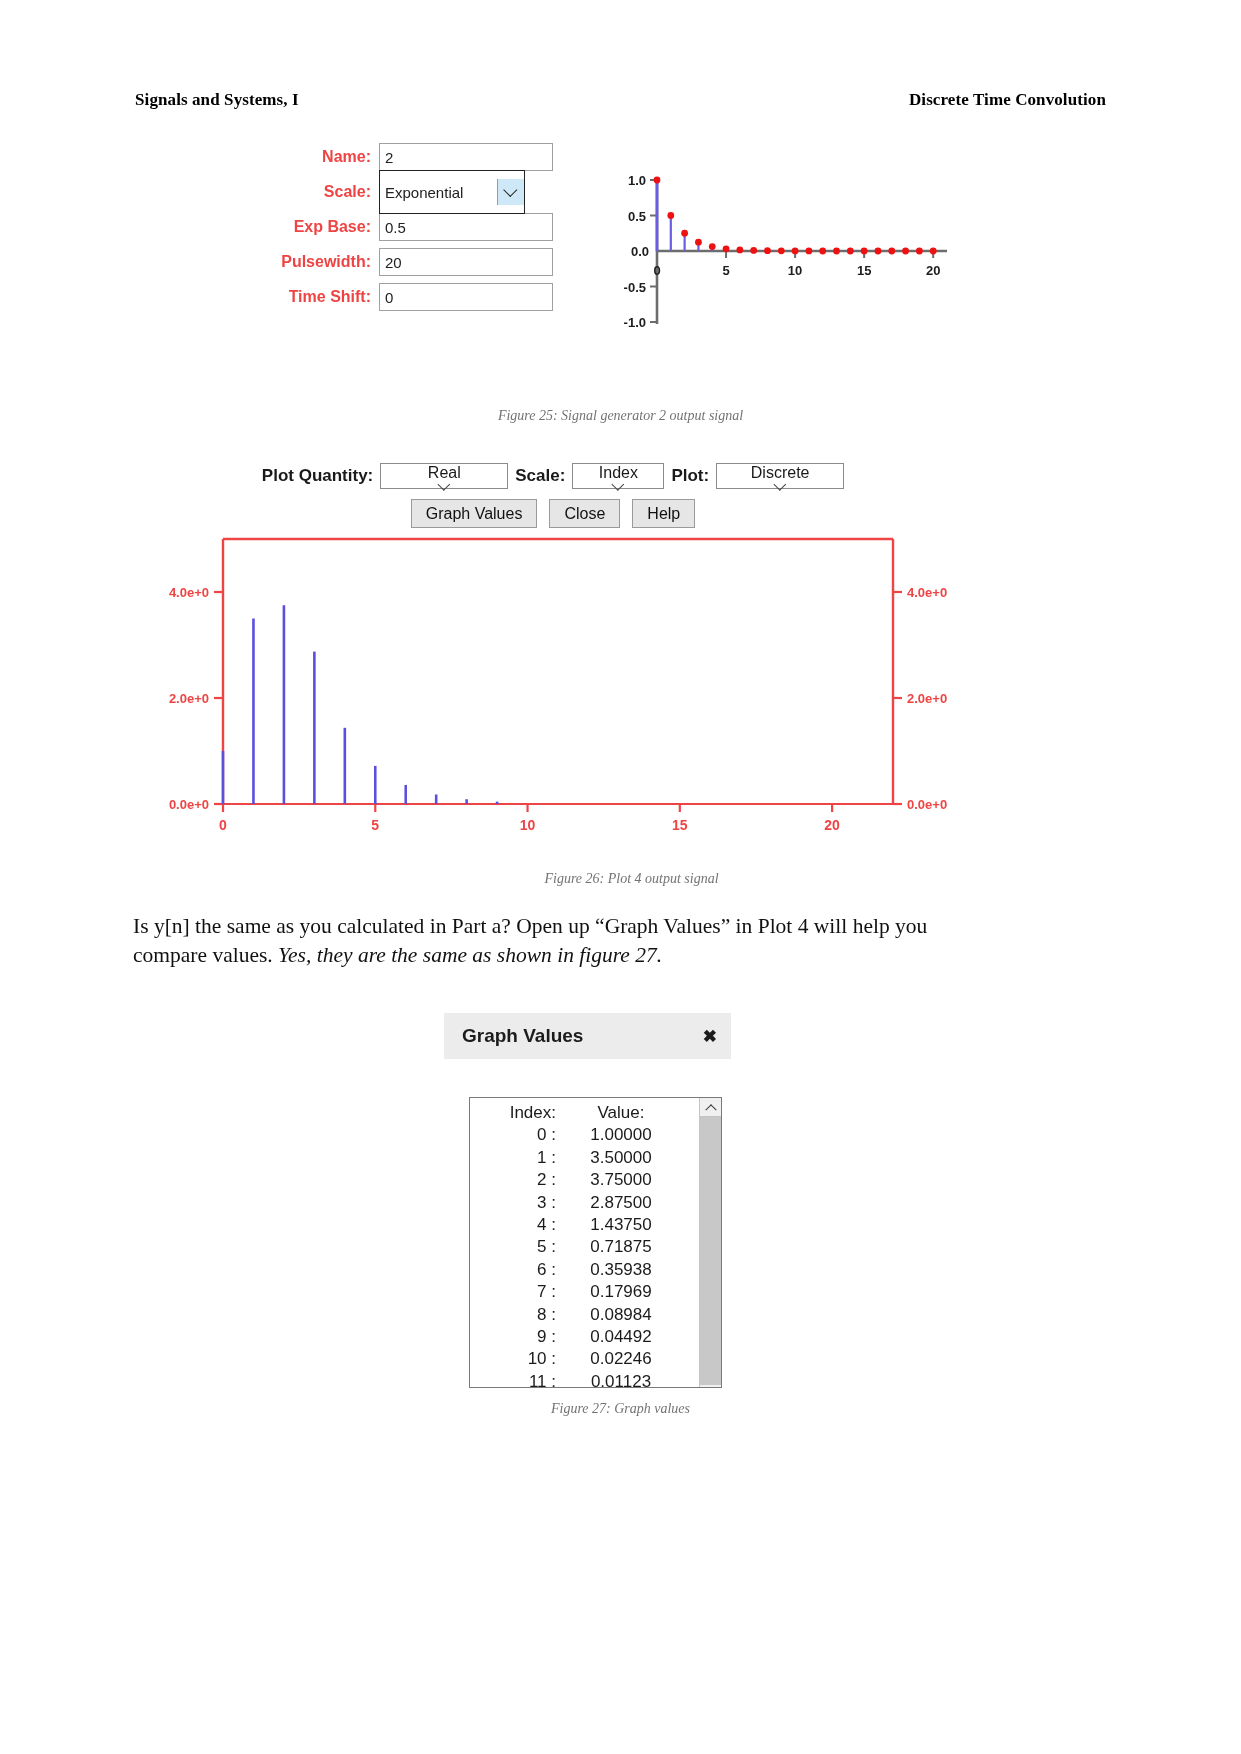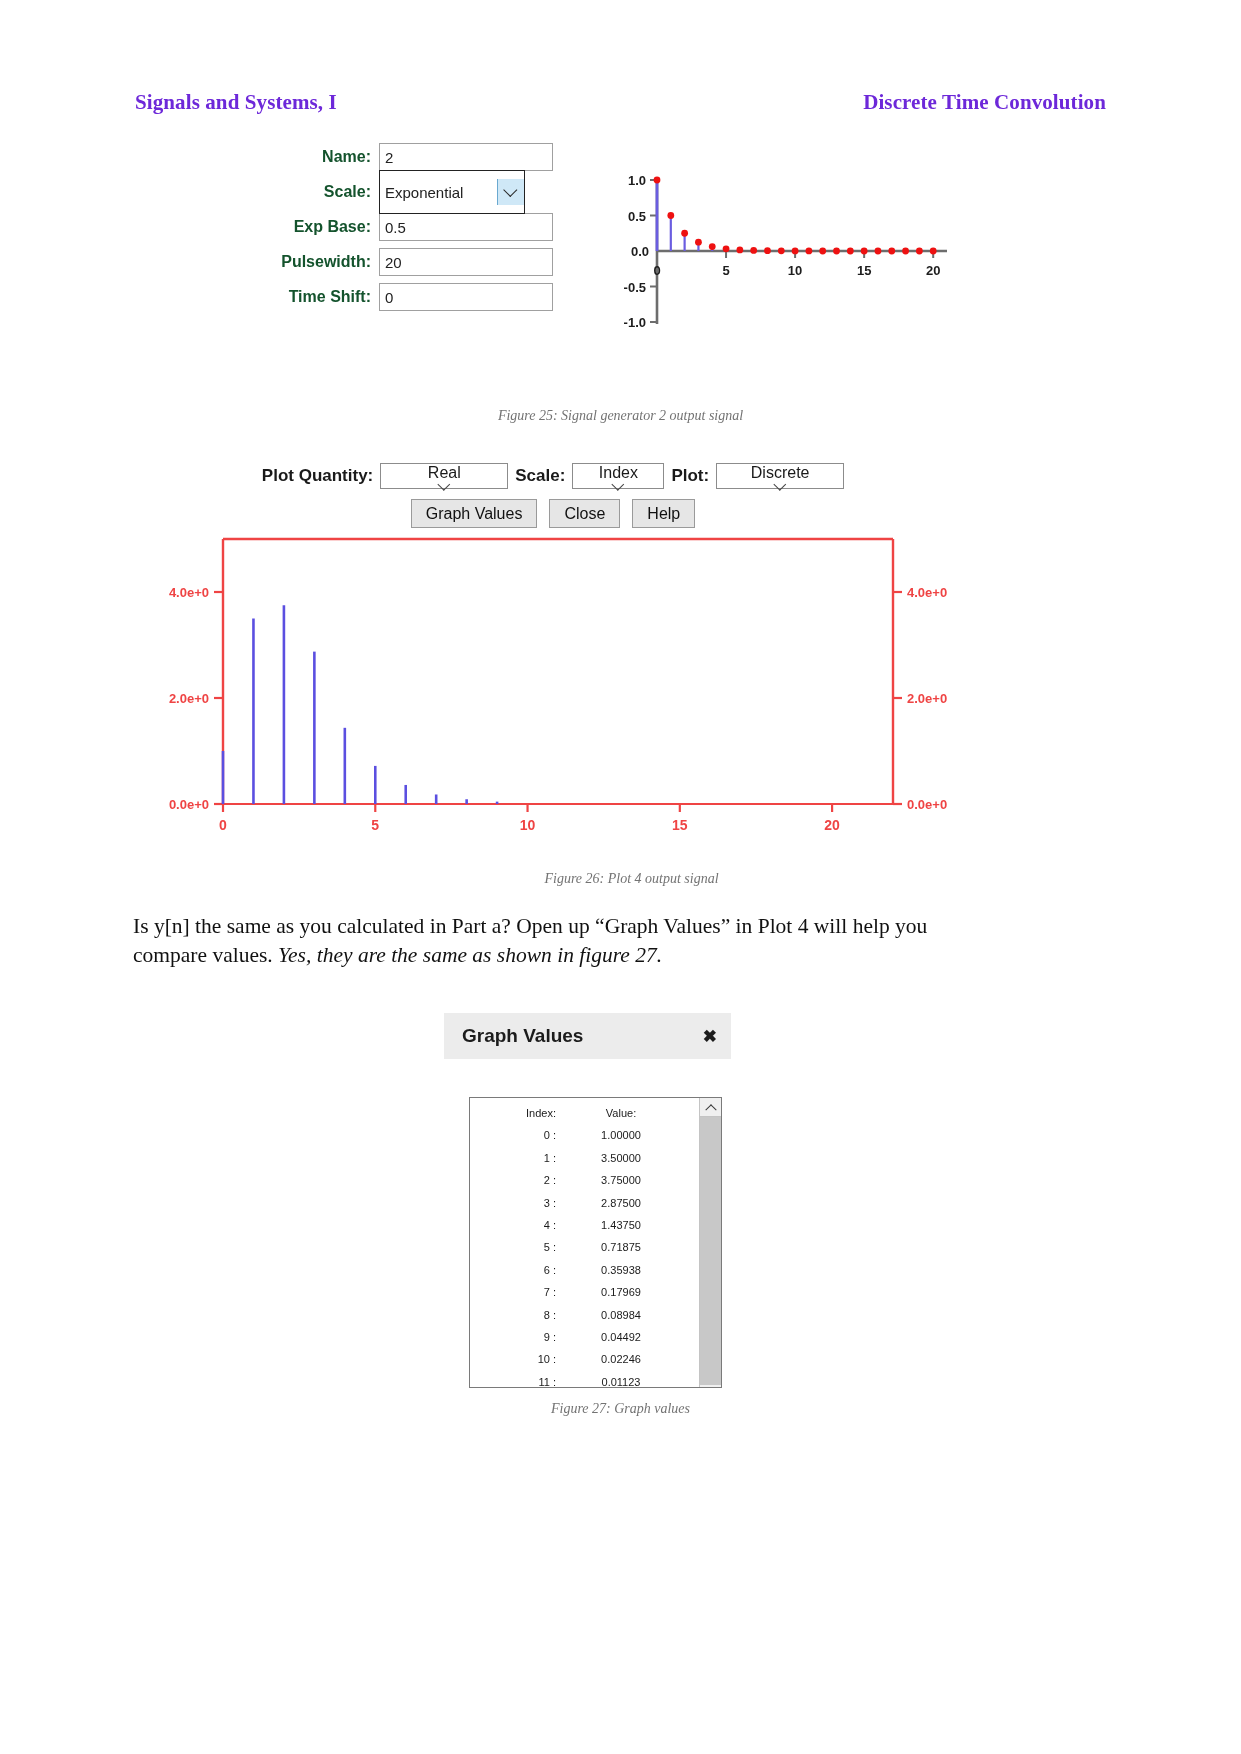--- a/index.html
+++ b/index.html
@@ -22,22 +22,22 @@
     top: 90px;
     left: 135px;
     right: 135px;
     display: flex;
     justify-content: space-between;
     align-items: baseline;
   }
   .page-header .hdr-text {
     font-family: "Liberation Serif", serif;
     font-weight: bold;
-    font-size: 21px;
-    color: #6d28d9;
+    font-size: 17px;
+    color: #000000;
     letter-spacing: .1px;
   }
 
   
   .fig25-wrap {
     position: absolute;
     top: 140px;
     left: 255px;
     width: 720px;
     height: 230px;
@@ -54,21 +54,21 @@
     height: 34px;
     margin-bottom: 1px;
   }
   .form-label {
     width: 116px;
     text-align: right;
     padding-right: 8px;
     font-family: "Liberation Sans", sans-serif;
     font-weight: bold;
     font-size: 16px;
-    color: #14532d;
+    color: #ef4444;
     white-space: nowrap;
   }
   .form-field {
     width: 174px;
     height: 28px;
     border: 1px solid #a0a0a0;
     background: #fff;
     font-family: "Liberation Sans", sans-serif;
     font-size: 15px;
     color: #222;
@@ -286,21 +286,21 @@
     display: flex;
     overflow: hidden;
   }
   .gv-list {
     flex: 1;
     padding: 4px 0 0 0;
   }
   .gv-row {
     display: flex;
     font-family: "Liberation Sans", sans-serif;
-    font-size: 11px;
+    font-size: 17px;
     color: #1b1b1b;
     line-height: 22.4px;
     height: 22.4px;
   }
   .gv-idx {
     width: 86px;
     text-align: right;
     padding-right: 6px;
     white-space: nowrap;
   }

